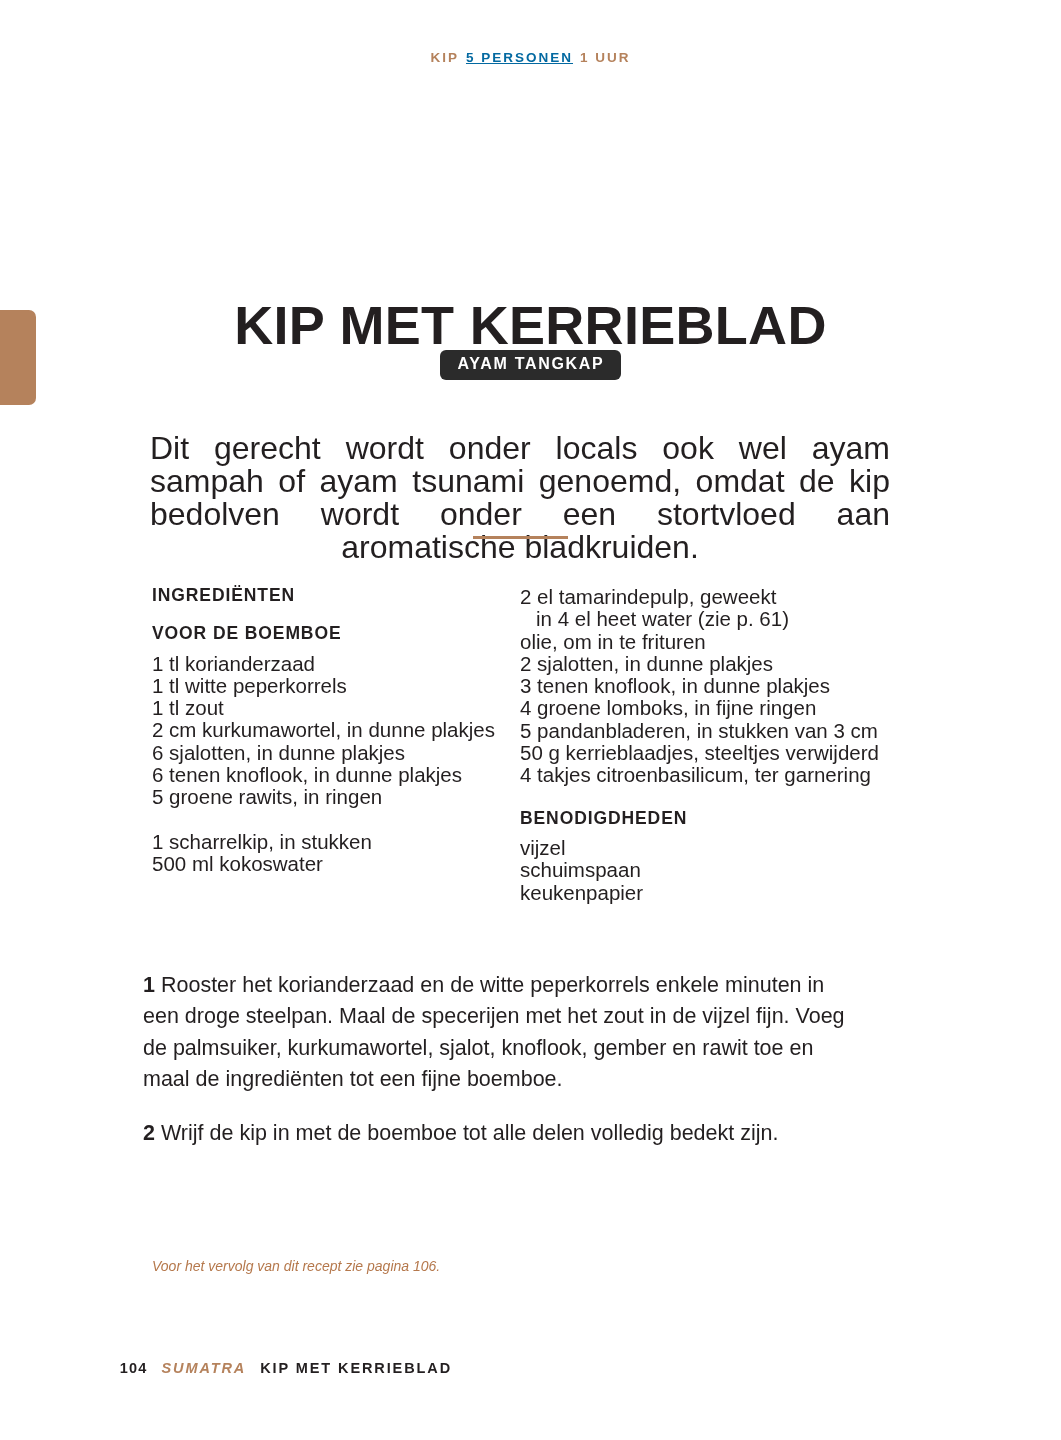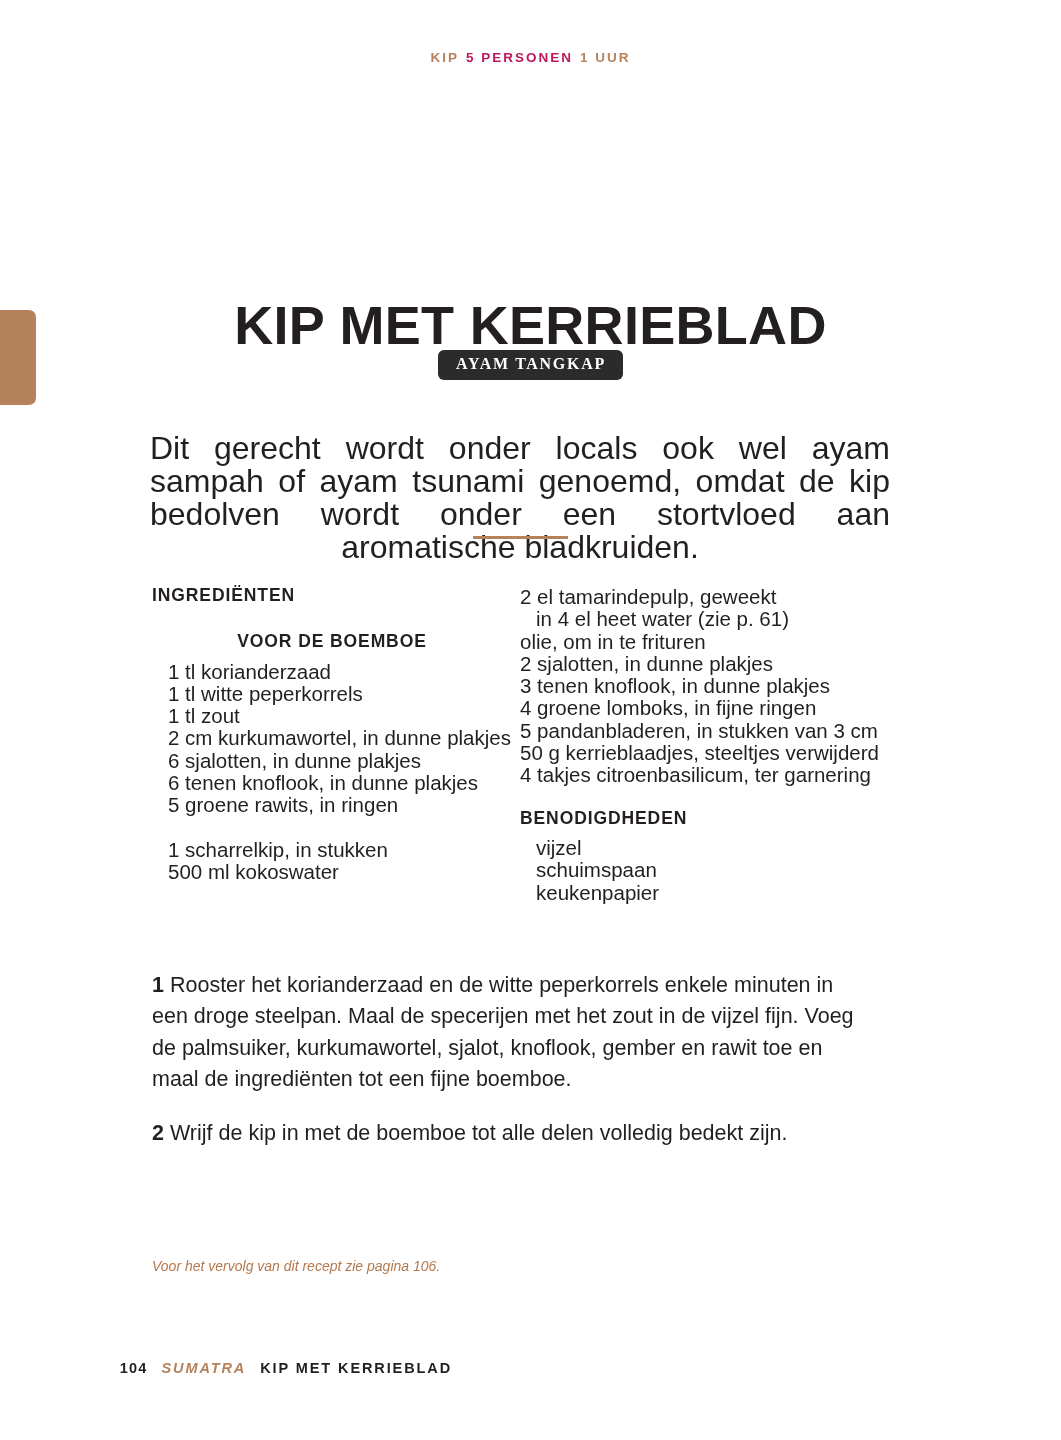--- a/index.html
+++ b/index.html
@@ -40,21 +40,21 @@
     position: absolute;
     top: 50px;
     left: 0;
     width: 1061px;
     text-align: center;
     font-size: 13.5px;
     font-weight: bold;
     letter-spacing: 2.0px;
   }
   .running-header .rh-accent { color: #b5825c; }
-  .running-header .rh-dark   { color: #be185d; }
+  .running-header .rh-dark   { color: #0369a1; text-decoration: underline; }
   .running-header .rh-sp     { display: inline-block; width: 7px; }
 
   
   .recipe-title {
     position: absolute;
     top: 262px;
     left: 0;
     width: 1061px;
     text-align: center;
     font-size: 54px;
@@ -75,21 +75,20 @@
   .badge {
     display: inline-block;
     background: #2b2b2b;
     color: #ffffff;
     font-size: 16px;
     font-weight: bold;
     letter-spacing: 1.7px;
     padding: 6px 17px 7px 18px;
     border-radius: 6px;
     line-height: 1.05;
-    font-family: Liberation Serif, serif;
   }
 
   
   .intro {
     position: absolute;
     top: 400px;
     left: 150px;
     width: 740px;
     text-align: justify;
     text-align-last: center;
@@ -122,44 +121,44 @@
   .col-left  { left: 0px;   width: 360px; }
   .col-right { left: 368px; width: 380px; }
 
   .sec-head {
     font-size: 17.5px;
     font-weight: bold;
     letter-spacing: 0.9px;
     color: #231f20;
     line-height: 1.1;
   }
-  .sec-head.gap-top { margin-top: 27px; text-align: center; }
+  .sec-head.gap-top { margin-top: 19px; }
 
   .ing-list {
     margin: 11px 0 0 0;
     padding: 0;
     list-style: none;
   }
   .ing-list li {
     font-size: 20.5px;
     line-height: 22.3px;
     color: #231f20;
     white-space: pre;
   }
-  .ing-list.tight { margin-top: 9px; margin-left: 16px; }
+  .ing-list.tight { margin-top: 9px; }
   .ing-list li.indent { padding-left: 16px; }
   .spacer-line { height: 22.3px; }
 
   .group-gap { height: 22px; }
 
   
   .steps {
     position: absolute;
     top: 948px;
-    left: 152px;
+    left: 143px;
     width: 712px;
   }
   .step {
     font-size: 21.5px;
     line-height: 31.5px;
     color: #231f20;
     margin-bottom: 22px;
   }
   .step b { font-weight: bold; }
 

